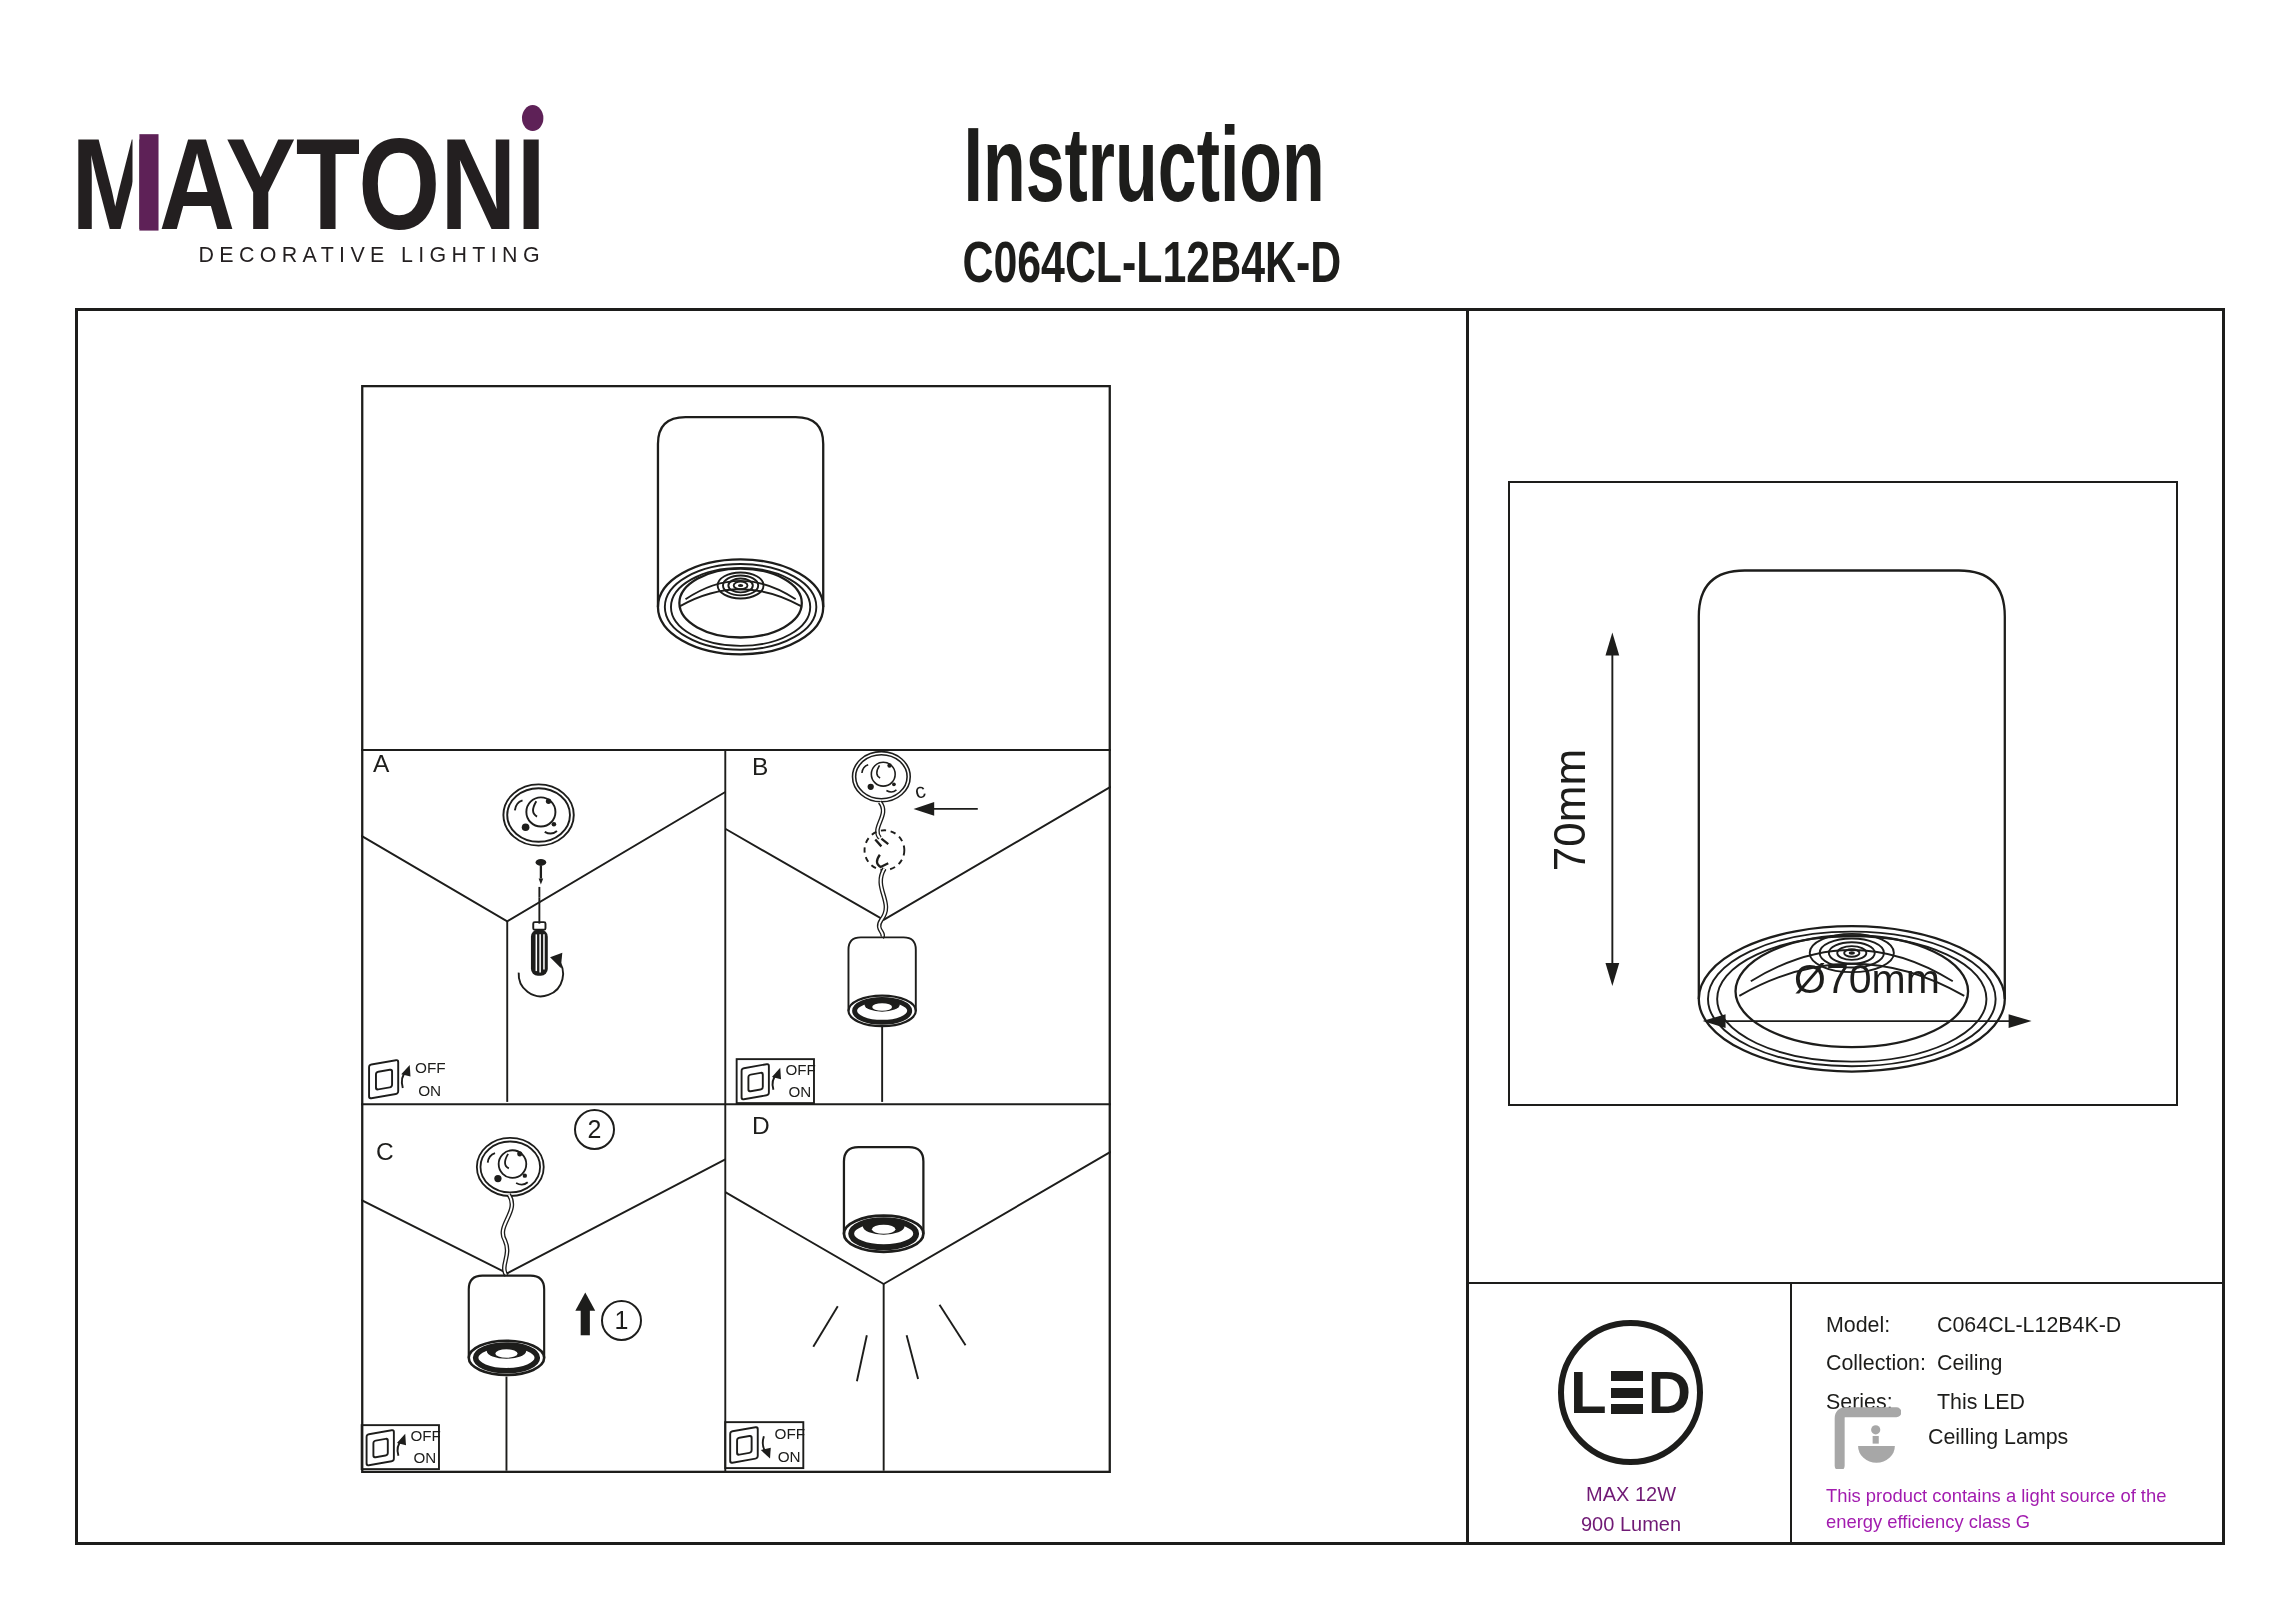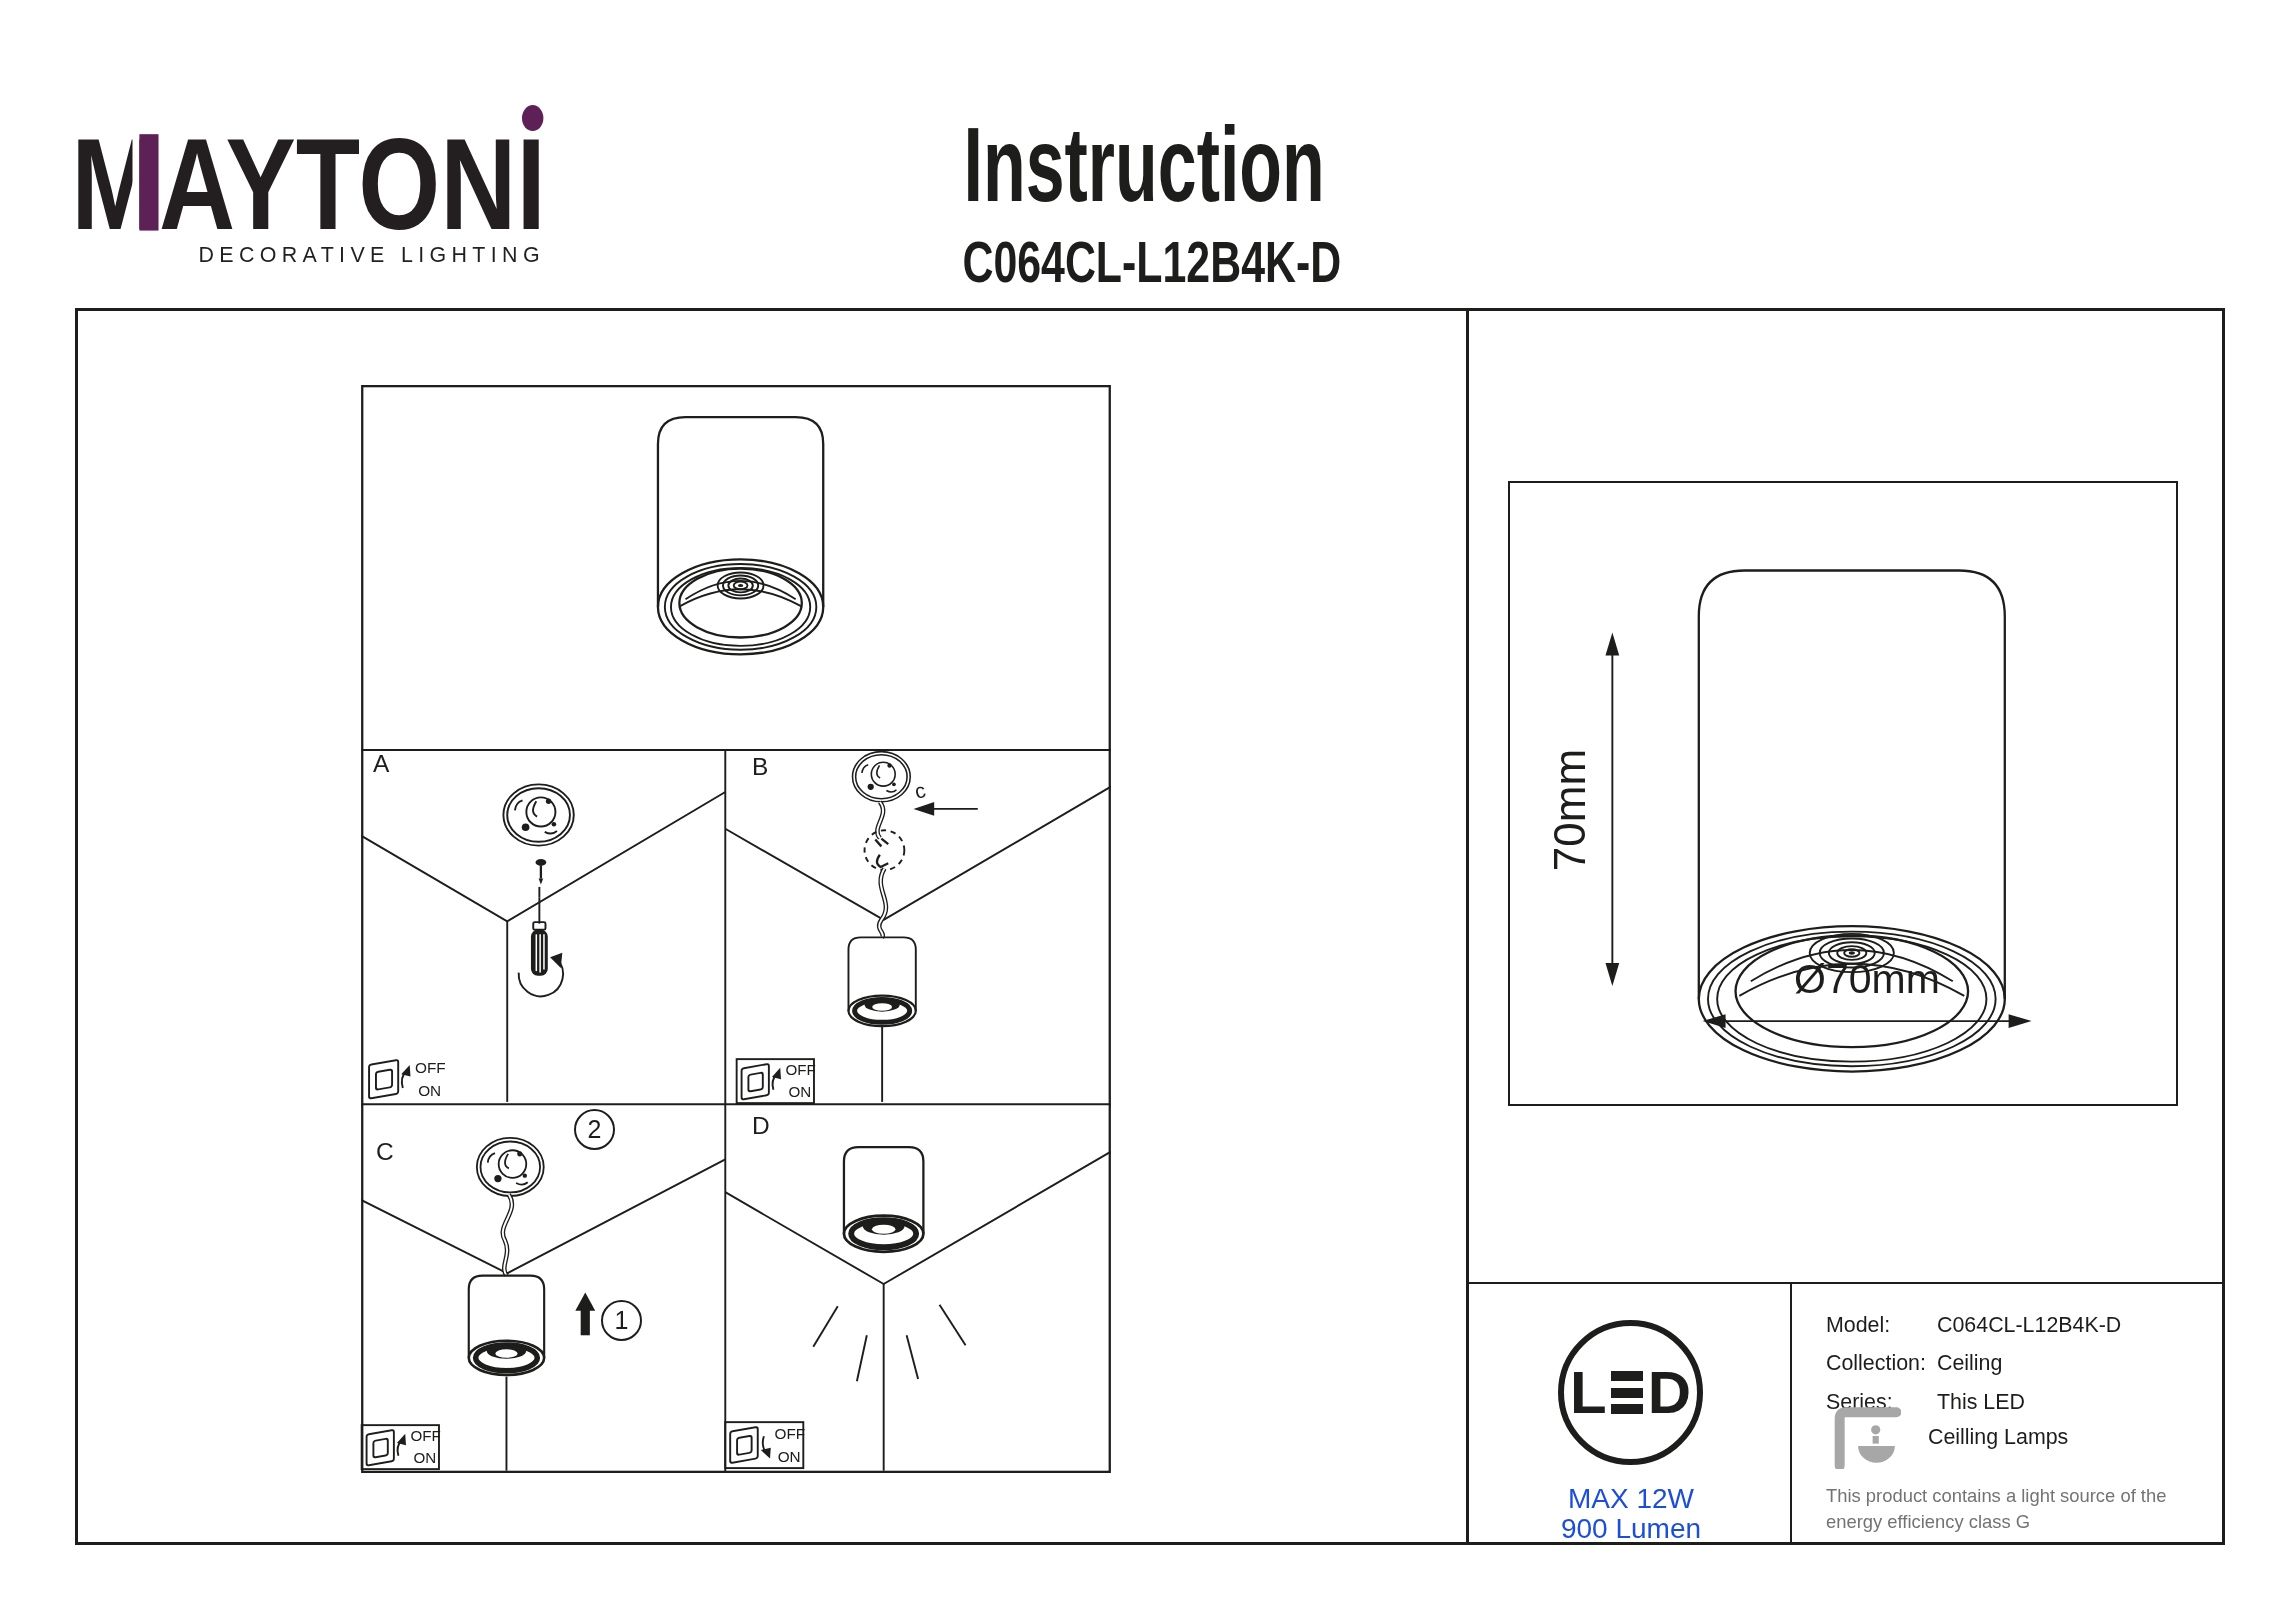--- a/index.html
+++ b/index.html
@@ -37,25 +37,25 @@
   .led-circle {
     position:absolute; left:1558px; top:1320px; width:145px; height:145px;
     border:6.9px solid #1d1d1b; border-radius:50%;
     display:flex; align-items:center; justify-content:center; gap:4.6px;
     background:#fff;
   }
   .led-letter { font-size:60px; font-weight:bold; line-height:1; letter-spacing:0; }
   .led-ebar-stack { display:flex; flex-direction:column; gap:6.1px; }
   .led-ebar { width:32px; height:10px; background:#1d1d1b; }
 
-  .badge-caption { position:absolute; font-size:28px; color:#1d4ed8; white-space:nowrap; transform:translateX(-50%); }
+  .badge-caption { position:absolute; font-size:20px; color:#701a75; white-space:nowrap; transform:translateX(-50%); }
 
   .spec-label { position:absolute; font-size:21.4px; color:#1d1d1b; white-space:nowrap; }
   .spec-value { position:absolute; font-size:21.4px; color:#1d1d1b; white-space:nowrap; }
-  .spec-note  { position:absolute; font-size:18.4px; line-height:1.42; color:#737373; width:398px; }
+  .spec-note  { position:absolute; font-size:18.4px; line-height:1.42; color:#a21caf; width:398px; }
 
   .sw-text { font-size:20px; fill:#1d1d1b; font-family:"Liberation Sans", sans-serif; }
   .c-mark { position:absolute; font-size:20.7px; transform:rotate(-14deg); color:#1d1d1b; }
 </style>
 </head>
 <body>
 
 <div class="page">
 
   <svg class="abs" style="left:69px;top:92px;" width="505" height="180" viewBox="0 0 660 235">

